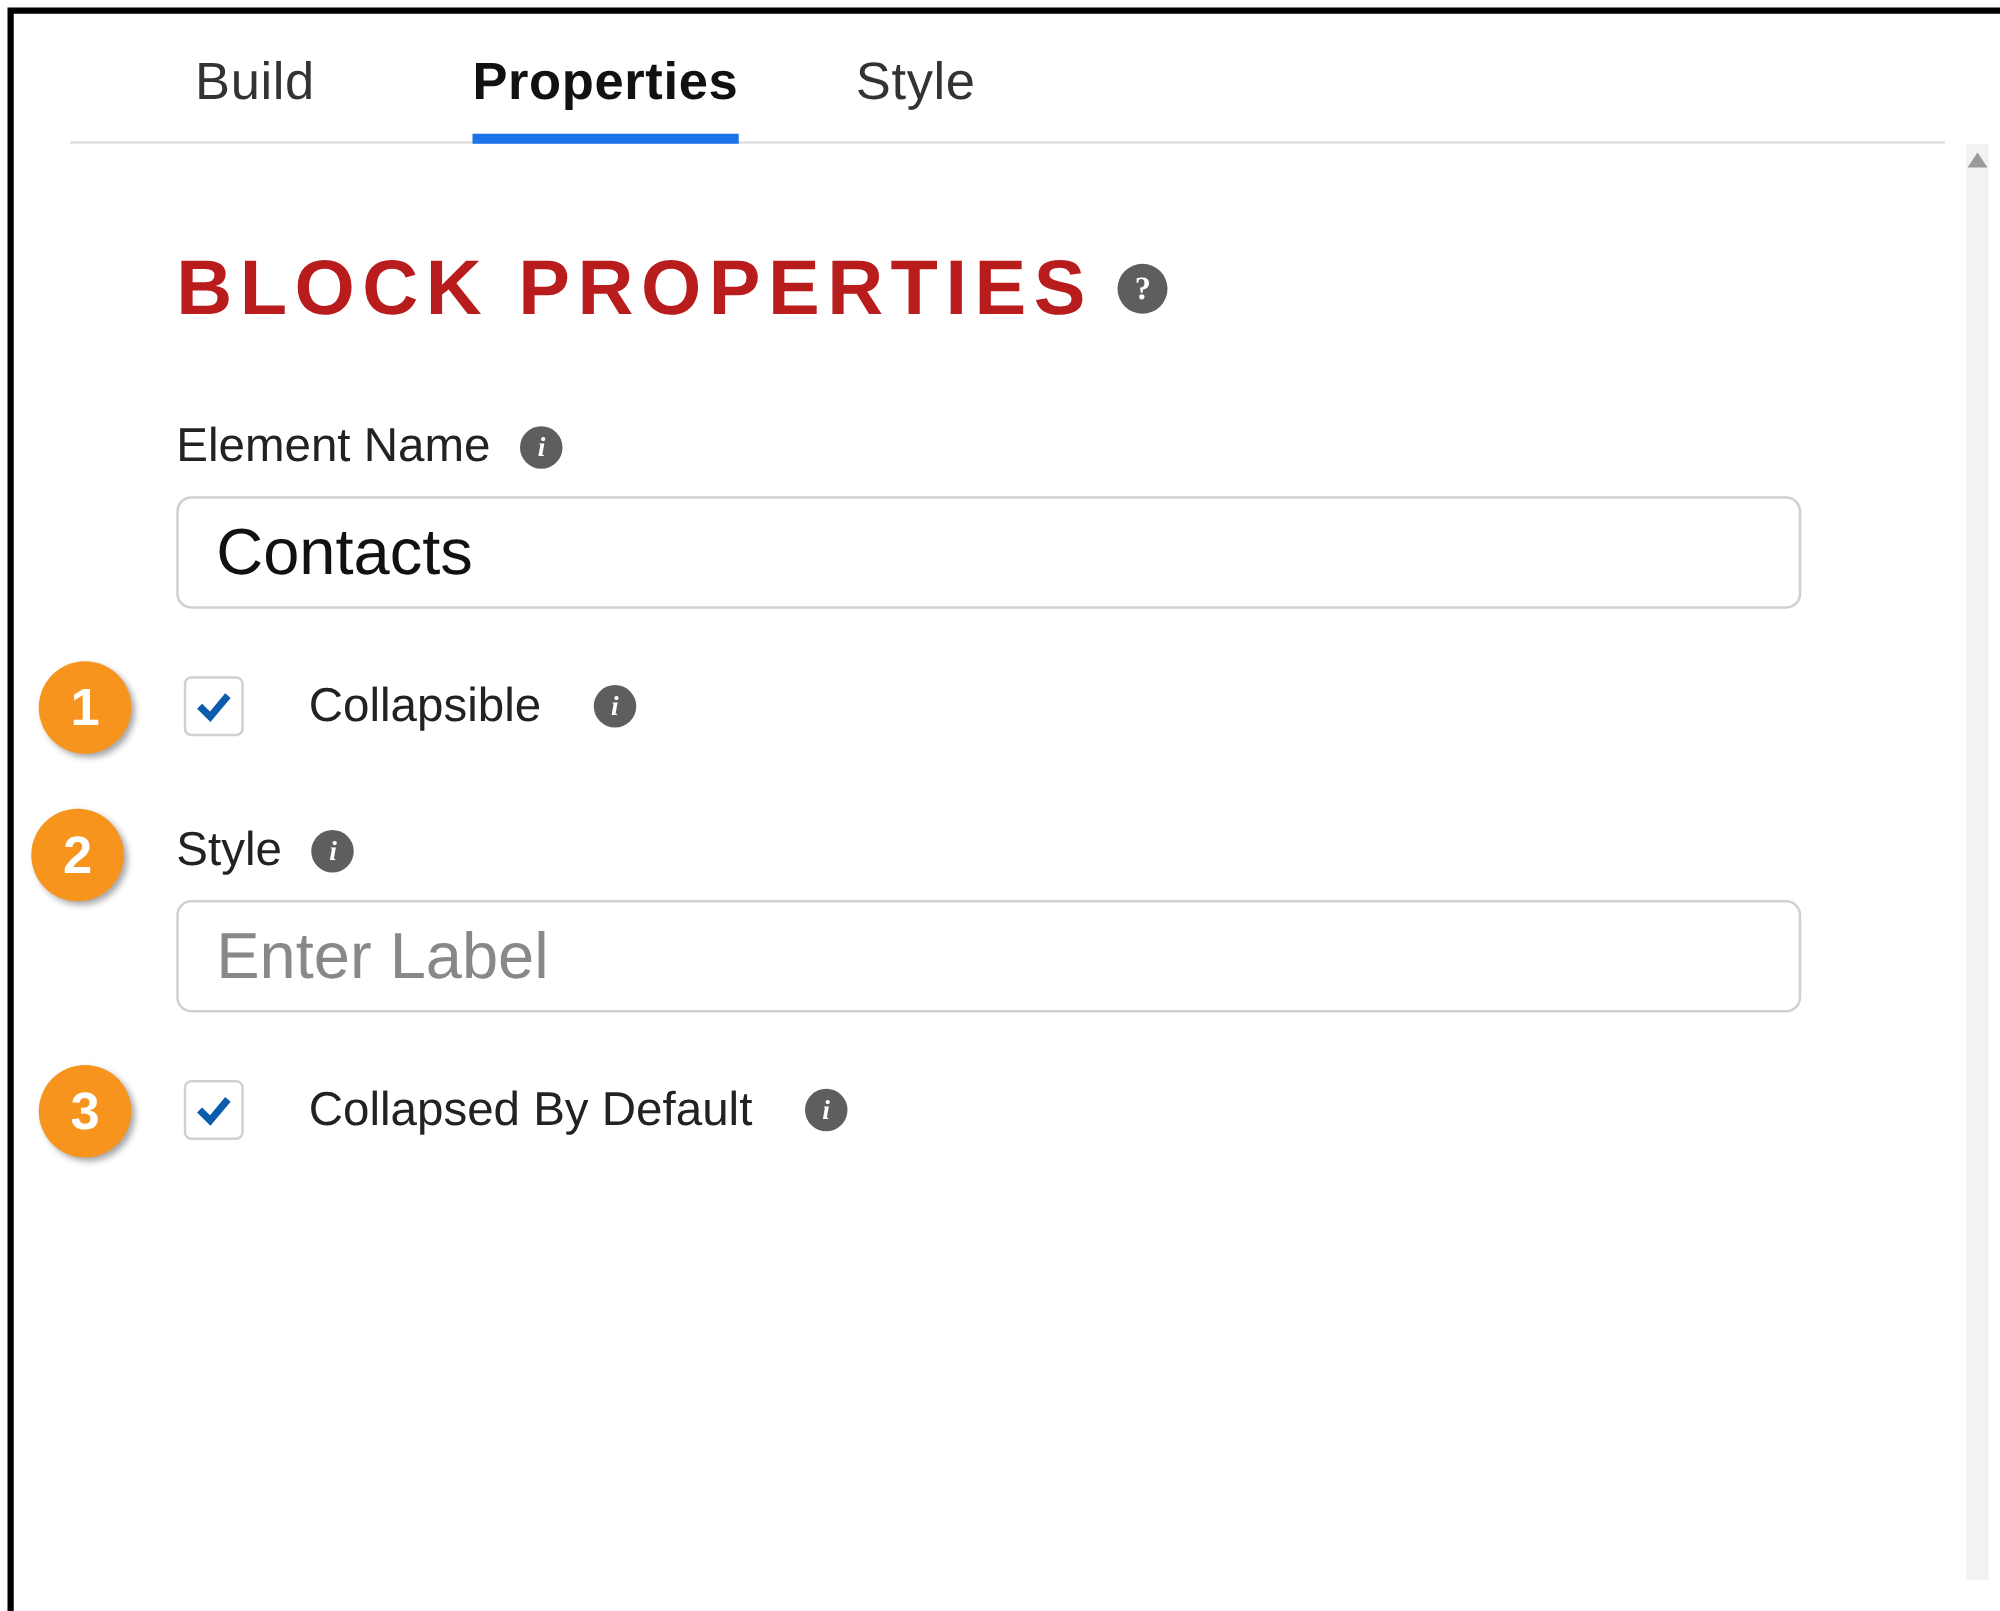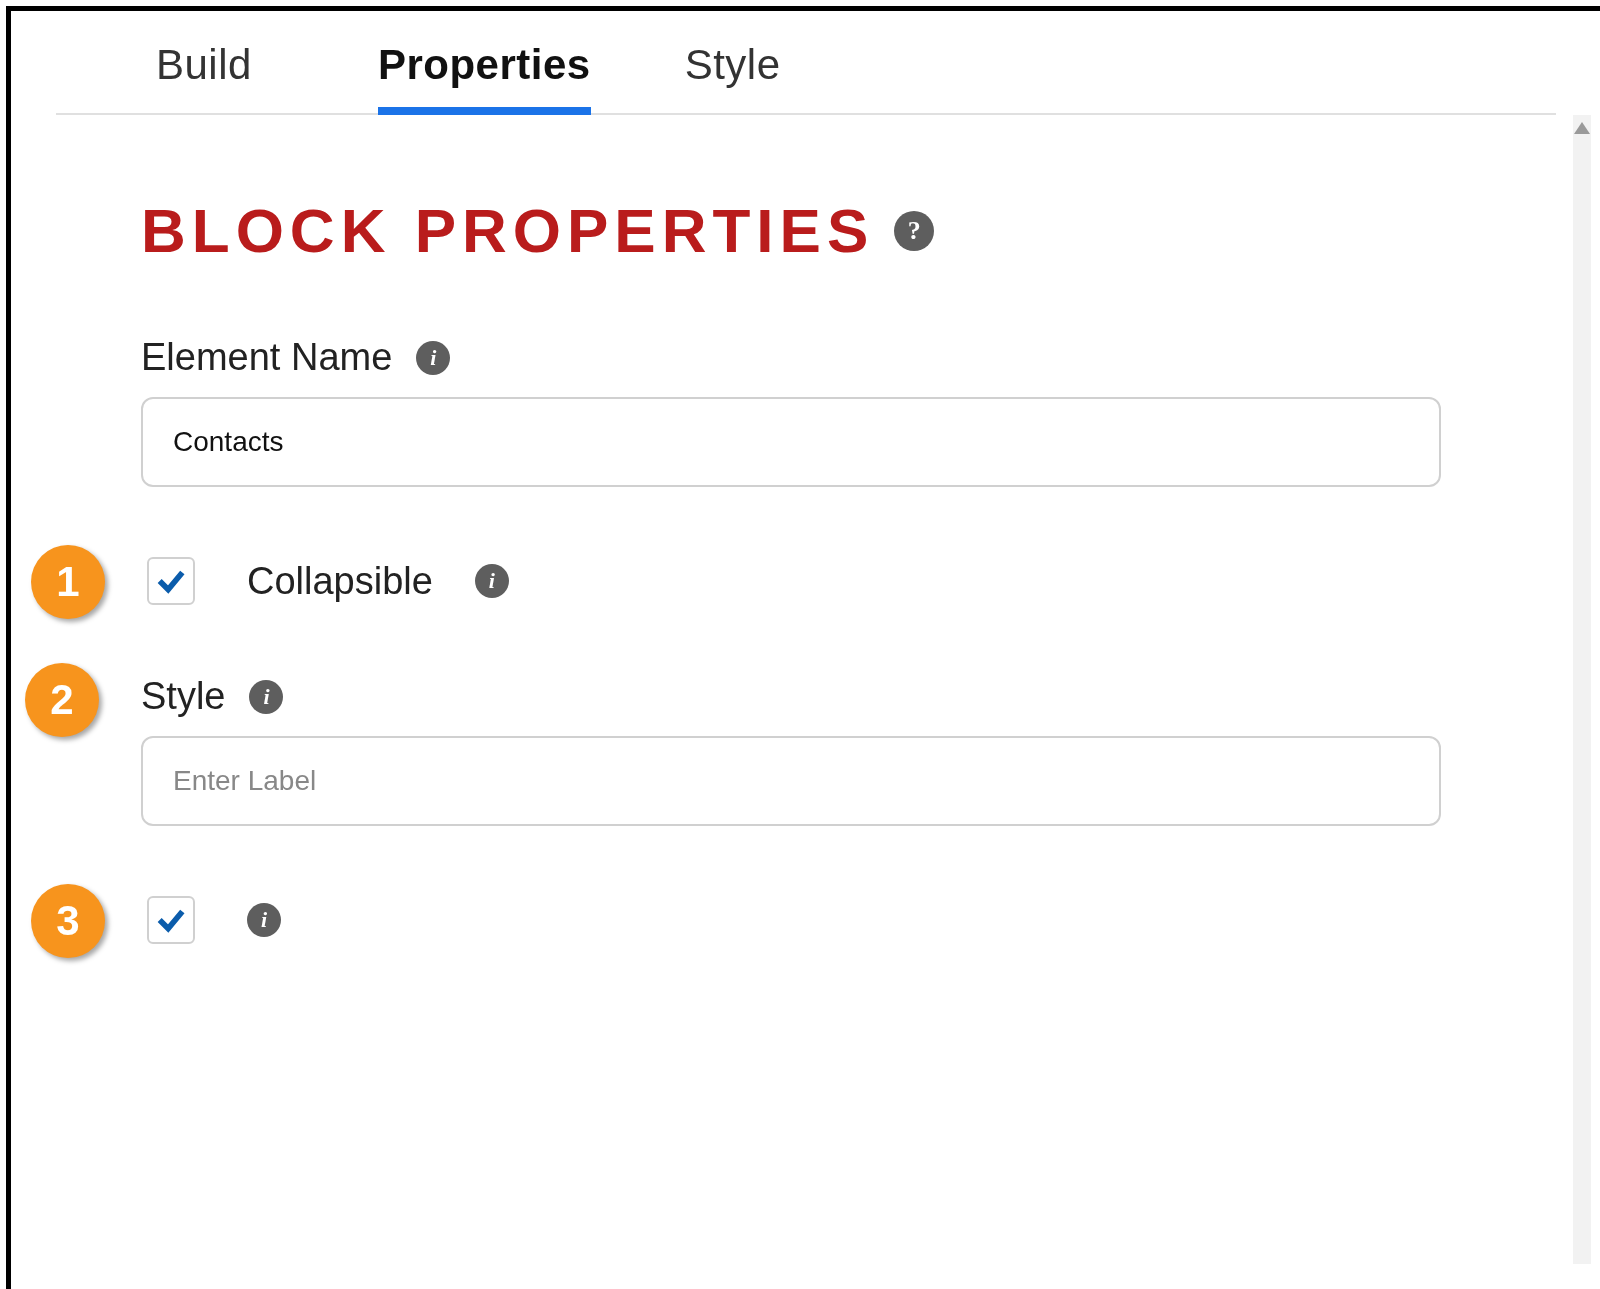--- a/index.html
+++ b/index.html
@@ -100,26 +100,26 @@
       font-size: 38px;
       color: #222;
     }
     .text-input {
       width: 100%;
       max-width: 1320px;
       height: 90px;
       border: 2px solid #d0d0d0;
       border-radius: 12px;
       padding: 0 30px;
-      font-size: 28px;
+      font-size: 52px;
       color: #111;
       outline: none;
     }
     .text-input::placeholder { color: #888; }
-    .field-block { margin-bottom: 70px; }
+    .field-block { margin-bottom: 54px; }
     .checkbox-row {
       display: flex;
       align-items: center;
       gap: 52px;
       margin-bottom: 70px;
       position: relative;
     }
     .checkbox {
       width: 48px; height: 48px;
       border: 2px solid #d0d0d0;
@@ -210,20 +210,21 @@
       </div>
 
       <div class="checkbox-row indent-check" style="position:relative;">
         <span class="callout" style="left:-116px; top:-12px;">3</span>
         <span class="checkbox">
           <svg viewBox="0 0 24 24">
               <path fill="none" stroke="#0b5cab" stroke-width="4" d="M4 12 L10 18 L20 6"></path>
             </svg>
         </span>
         <span class="checkbox-label">
+          <span>Collapsed By Default</span>
           <span class="info-circle">i</span>
         </span>
       </div>
 
     </div>
   </div>
 
 </div>
 
 </body></html>

